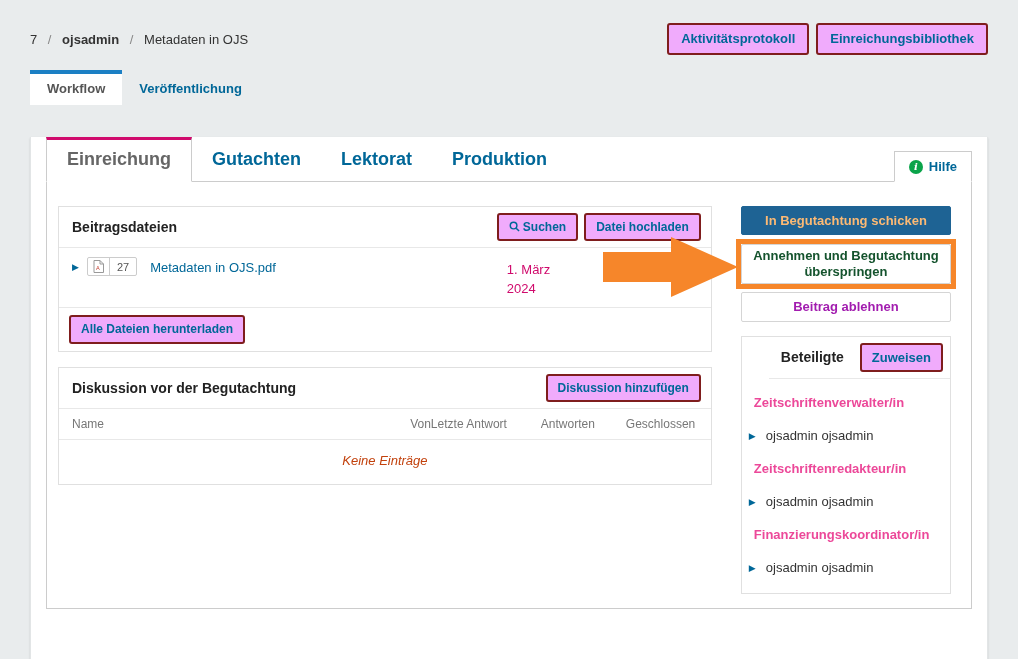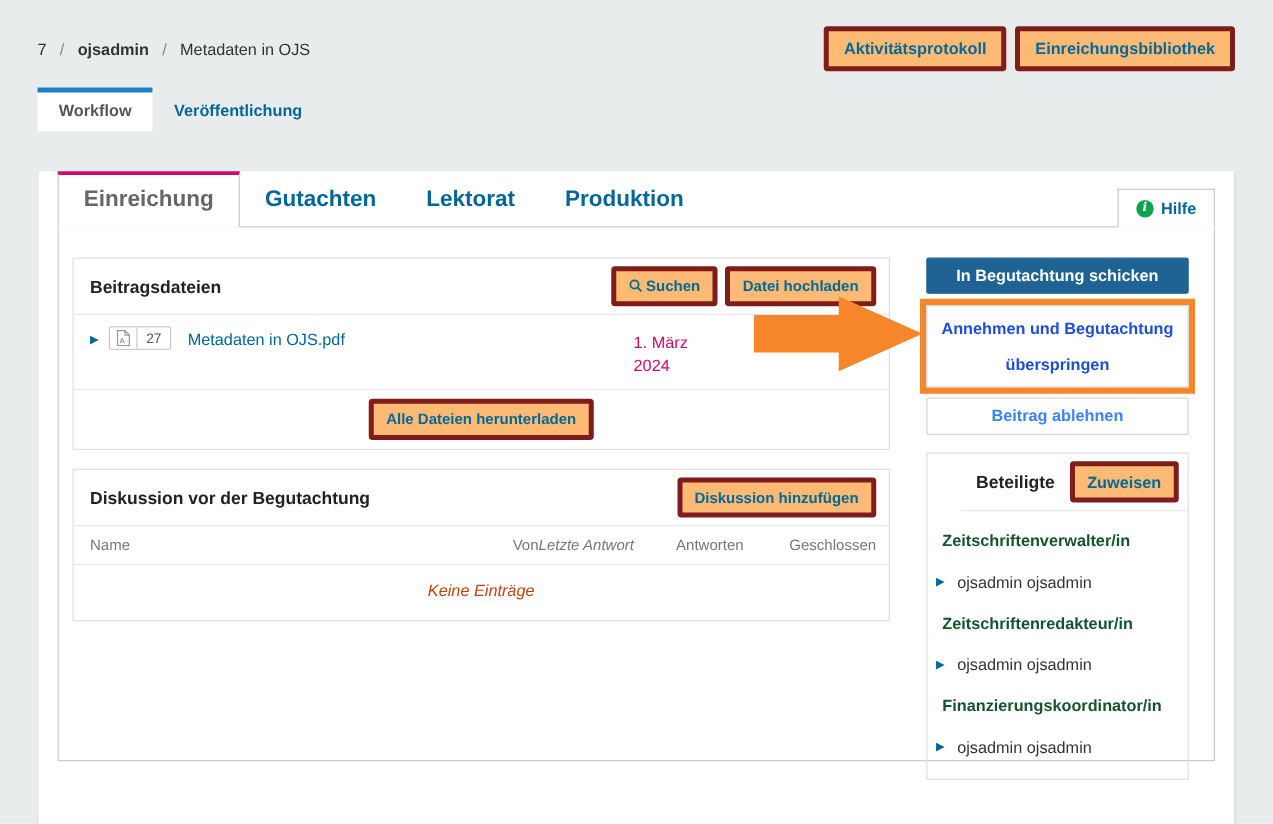--- a/index.html
+++ b/index.html
@@ -14,21 +14,21 @@
   
   .topbar {
     display:flex; align-items:center; justify-content:space-between;
     padding:22px 30px 0 30px; height:56px;
   }
   .breadcrumb { font-size:13px; color:#333; }
   .breadcrumb .sep { color:#888; margin:0 7px; }
   .breadcrumb .bold { font-weight:bold; }
   .top-actions { display:flex; gap:7px; }
   .btn {
-    display:inline-block; background:#fdba74; border:4px solid #7f1d1d;
+    display:inline-block; background:#f0abfc; border:2px solid #7f1d1d;
     border-radius:3px; color:#006798; font-weight:bold; font-size:13px;
     padding:6px 12px; cursor:pointer; line-height:1.2; text-align:center;
     font-family:inherit;
   }
   .btn-sm { font-size:12px; padding:5px 10px; }
   
   .main-tabs { display:flex; margin:14px 30px 0 30px; align-items:flex-end; }
   .main-tab {
     font-weight:bold; font-size:13px; padding:9px 17px; color:#006798; cursor:pointer;
   }
@@ -79,50 +79,50 @@
   .file-row {
     display:flex; align-items:flex-start; padding:9px 10px 9px 13px;
     border-bottom:1px solid #e8e8e8; min-height:53px;
   }
   .expander { color:#006798; font-size:9px; margin:5px 8px 0 0; cursor:pointer; }
   .file-id-group { display:flex; border:1px solid #ccc; border-radius:2px; margin-right:13px; }
   .file-type { padding:2px 5px; border-right:1px solid #ccc; display:flex; align-items:center; }
   .file-num { padding:2px 7px; font-size:11px; color:#555; display:flex; align-items:center; }
   .file-link { color:#006798; font-size:13px; margin-top:3px; cursor:pointer; text-decoration:none; }
   .file-date { width:54px; margin-left:auto; margin-right:140px; color:#d00a6c; font-size:13px; line-height:19px; margin-top:3px; }
-  .panel-footer { display:flex; justify-content:center; padding:7px 10px; }
+  .panel-footer { display:flex; justify-content:flex-start; padding:7px 10px; }
   
   .disc-cols {
     display:flex; padding:8px 10px 8px 13px; border-bottom:1px solid #e8e8e8;
     color:#777; font-size:12px;
   }
   .disc-cols .c-name { flex:1; }
   .disc-cols .c-von { width:100px;text-align:right; }
-  .disc-cols .c-letzte { width:110px;font-style:italic; }
+  .disc-cols .c-letzte { width:110px; }
   .disc-cols .c-antworten { width:85px; }
-  .disc-cols .c-geschlossen { width:75px; text-align:right; }
+  .disc-cols .c-geschlossen { width:75px; text-align:left; }
   .disc-empty { text-align:center; font-style:italic; color:#c2410c; padding:13px 0 16px 0; font-size:13px; }
   
   .btn-primary {
-    width:100%; background:#1e6394; border:1px solid #1e6394; color:#ffffff;
+    width:100%; background:#1e6394; border:1px solid #1e6394; color:#fdba74;
     font-weight:bold; font-size:13px; padding:6px 4px; border-radius:2px; cursor:pointer;
     font-family:inherit;
   }
   .highlight-box { border:5px solid #f6862a; margin:4px -5px 3px -5px; }
   .btn-block {
-    width:100%; background:#fff; border:1px solid #d5d5d5; color:#1d4ed8;
-    font-weight:bold; font-size:13px; padding:3px 4px; line-height:29px; cursor:pointer;
+    width:100%; background:#fff; border:1px solid #d5d5d5; color:#14532d;
+    font-weight:bold; font-size:13px; padding:3px 4px; line-height:16px; cursor:pointer;
     font-family:inherit; border-radius:2px;
   }
-  .btn-decline { color:#3b82f6; padding:6px 8px; line-height:1.2; }
+  .btn-decline { color:#a21caf; padding:6px 8px; line-height:1.2; }
   .participants { margin-top:14px; border:1px solid #e0e0e0; }
   .participants .panel-header { padding:6px 7px 6px 12px;margin-left:27px; }
   .assign-btn { font-size:13px; }
   .part-list { padding:6px 12px 10px 7px; }
-  .part-role { font-weight:bold; font-size:13px; color:#14532d; padding:10px 0 10px 5px; }
+  .part-role { font-weight:bold; font-size:13px; color:#ec4899; padding:10px 0 10px 5px; }
   .part-user { display:flex; align-items:center; padding:8px 0 8px 0; font-size:13px; color:#333; }
   .part-user .expander { margin:0 10px 0 0; }
   
   .arrow-svg { position:absolute; left:556px; top:54px; z-index:5; pointer-events:none; }
 </style>
 </head>
 <body>
 
 <div class="topbar">
   <div class="breadcrumb">

